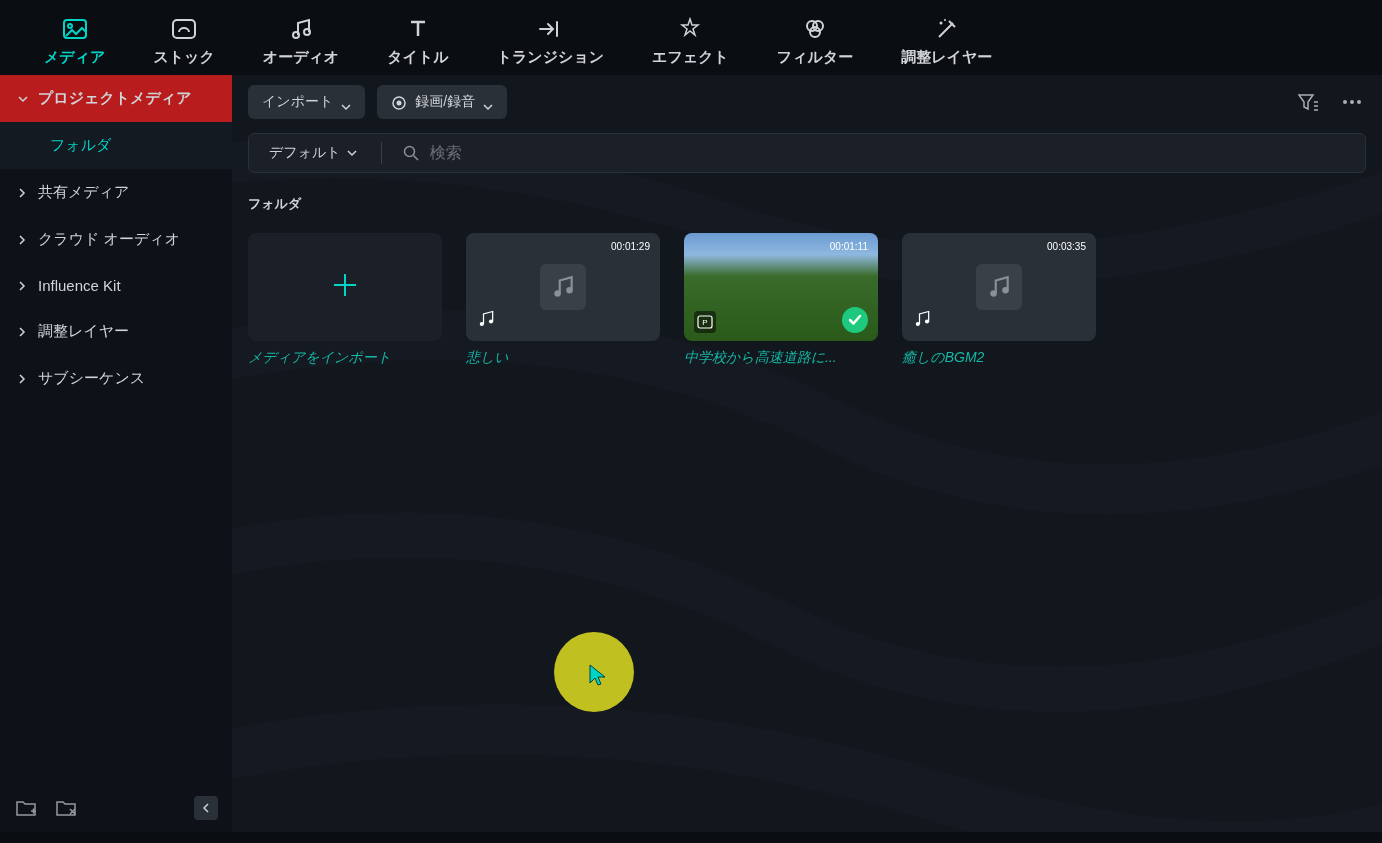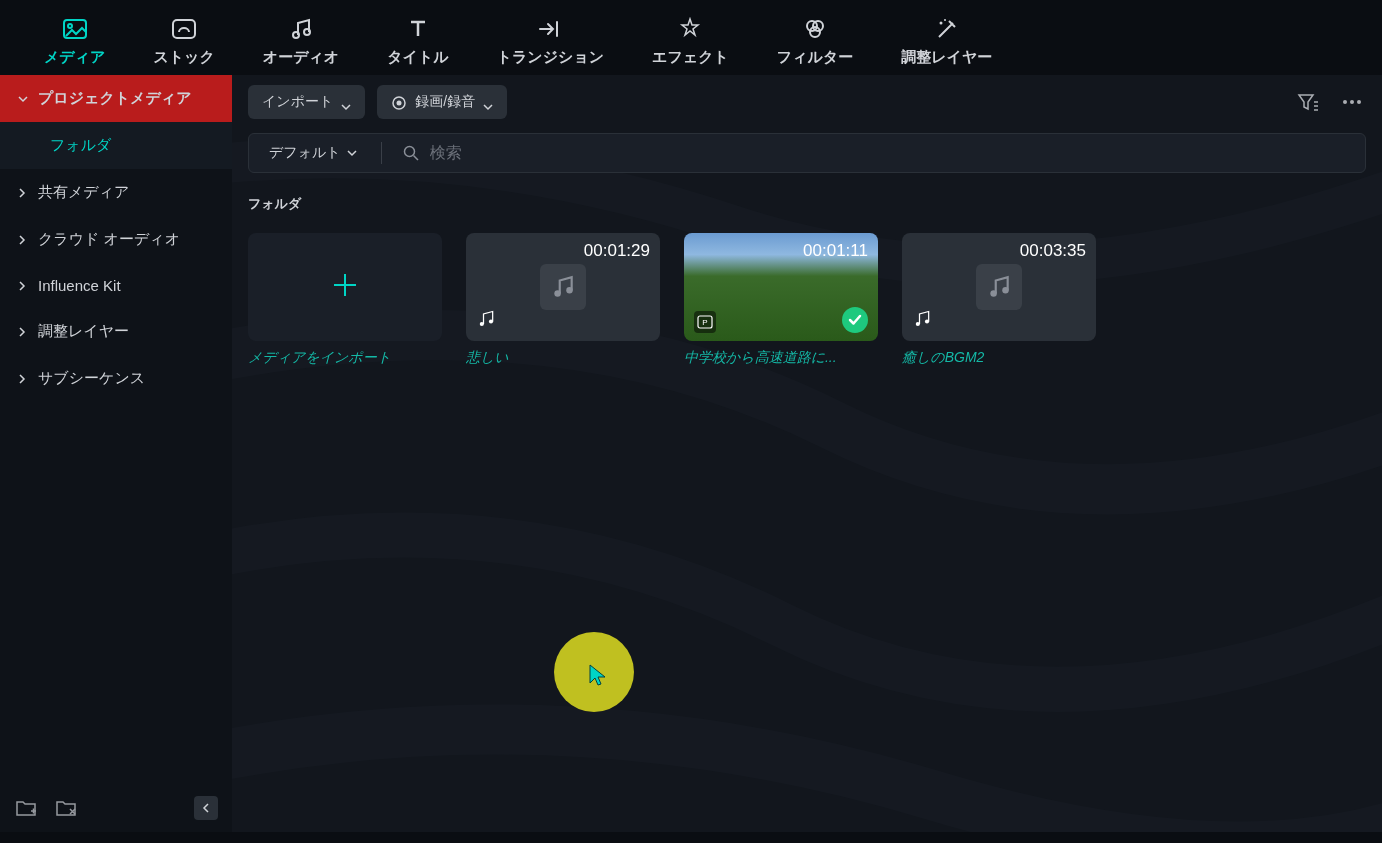--- a/index.html
+++ b/index.html
@@ -47,21 +47,21 @@
 
 
 .section-title { padding: 10px 16px; font-size: 13px; font-weight: bold; color: #d0d3d8; }
 
 
 .media-grid { display: flex; flex-wrap: wrap; gap: 24px; padding: 10px 16px; }
 .media-card { width: 194px; display: flex; flex-direction: column; gap: 8px; }
 .thumb { width: 194px; height: 108px; background: #2a3038; border-radius: 8px; position: relative; display: flex; align-items: center; justify-content: center; cursor: pointer; overflow: hidden; }
 .thumb.import-thumb { background: #1a1f28; }
 .thumb .plus { color: #00d4c5; }
-.thumb .duration { position: absolute; top: 8px; right: 10px; font-size: 17px; color: #fff; }
+.thumb .duration { position: absolute; top: 8px; right: 10px; font-size: 10px; color: #fff; }
 .thumb .type-badge { position: absolute; bottom: 8px; left: 10px; }
 .thumb .proxy-badge { position: absolute; bottom: 8px; left: 10px; width: 22px; height: 22px; background: rgba(0,0,0,0.5); border-radius: 4px; display: flex; align-items: center; justify-content: center; }
 .thumb .check-badge { position: absolute; bottom: 8px; right: 10px; width: 26px; height: 26px; background: #1ec97e; border-radius: 50%; display: flex; align-items: center; justify-content: center; }
 .thumb .audio-tile { width: 46px; height: 46px; background: #3a4048; border-radius: 6px; display: flex; align-items: center; justify-content: center; }
 .thumb.video-thumb { background: linear-gradient(to bottom, #6b9bd1 0%, #8fb8e0 20%, #3a6b2a 40%, #2a5a1a 100%); }
 .media-label { font-size: 14px; color: #14b8a6; white-space: nowrap; overflow: hidden; text-overflow: ellipsis; font-style: italic; }
 
 
 .cursor-highlight { position: absolute; width: 80px; height: 80px; background: #c0c020; border-radius: 50%; left: 322px; top: 557px; z-index: 10; display: flex; align-items: center; justify-content: center; }
 .cursor-highlight svg { position: relative; left: 4px; top: 4px; }

